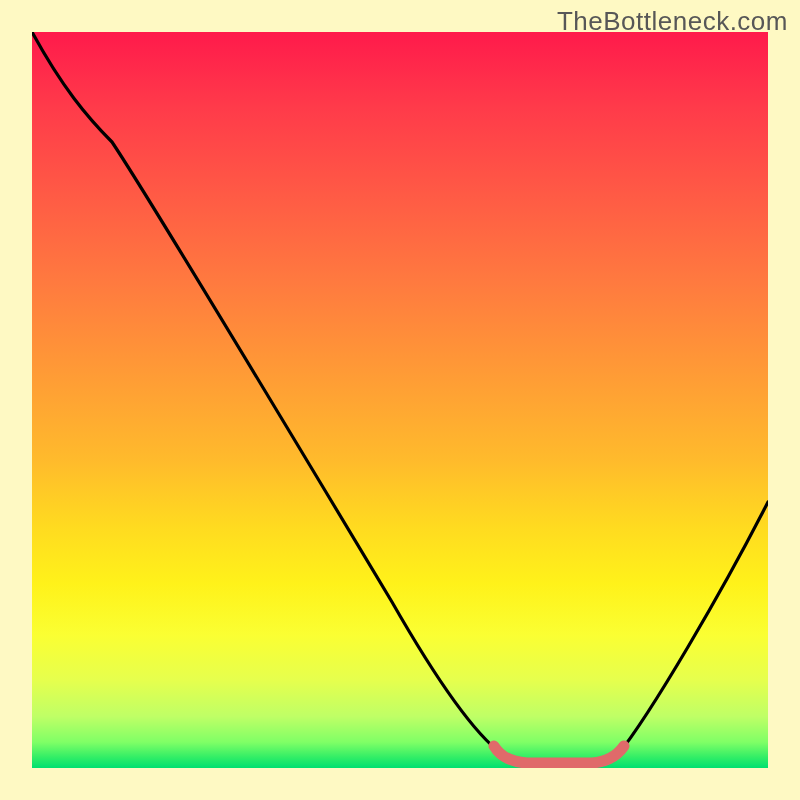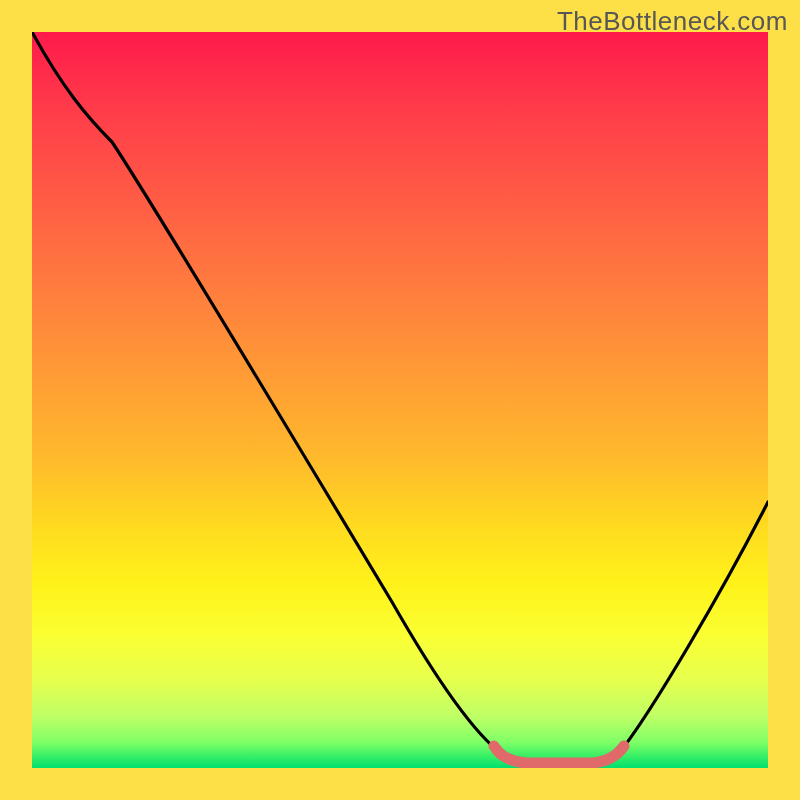--- a/index.html
+++ b/index.html
@@ -10,21 +10,21 @@
     background: #000;
     overflow: hidden;
     font-family: Arial, Helvetica, sans-serif;
   }
   .frame {
     position: absolute;
     left: 0;
     top: 0;
     width: 800px;
     height: 800px;
-    background: #fde047;
+    background: #fef9c3;
   }
   .plot {
     position: absolute;
     left: 32px;
     top: 32px;
     width: 736px;
     height: 736px;
     overflow: hidden;
   }
   .gradient {

